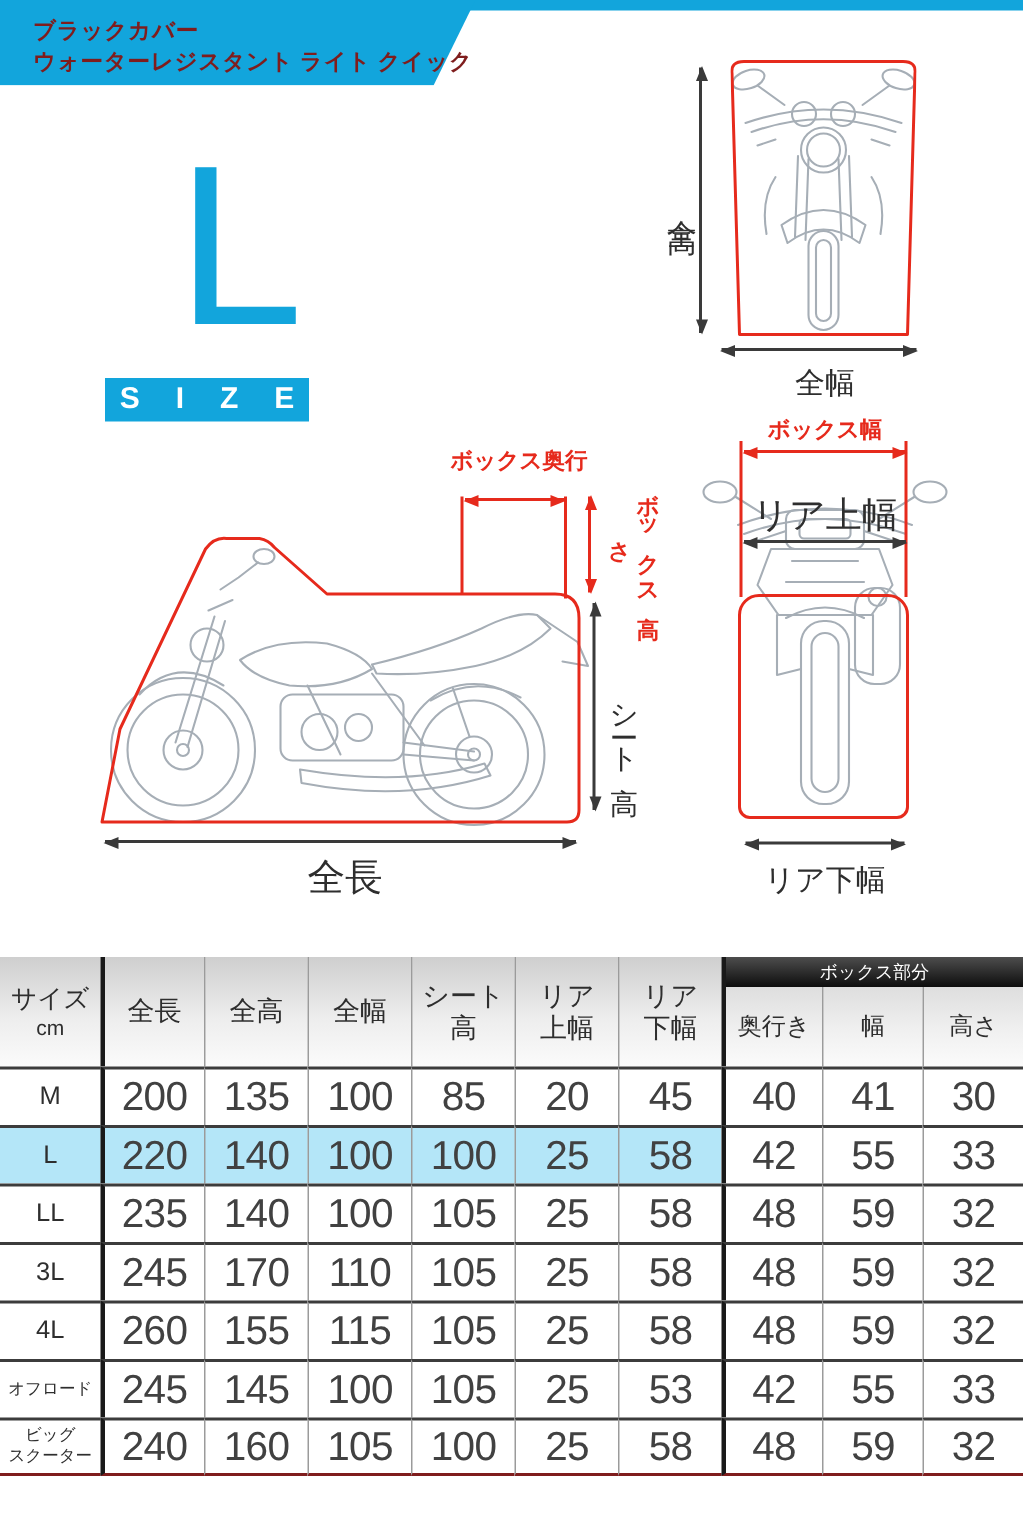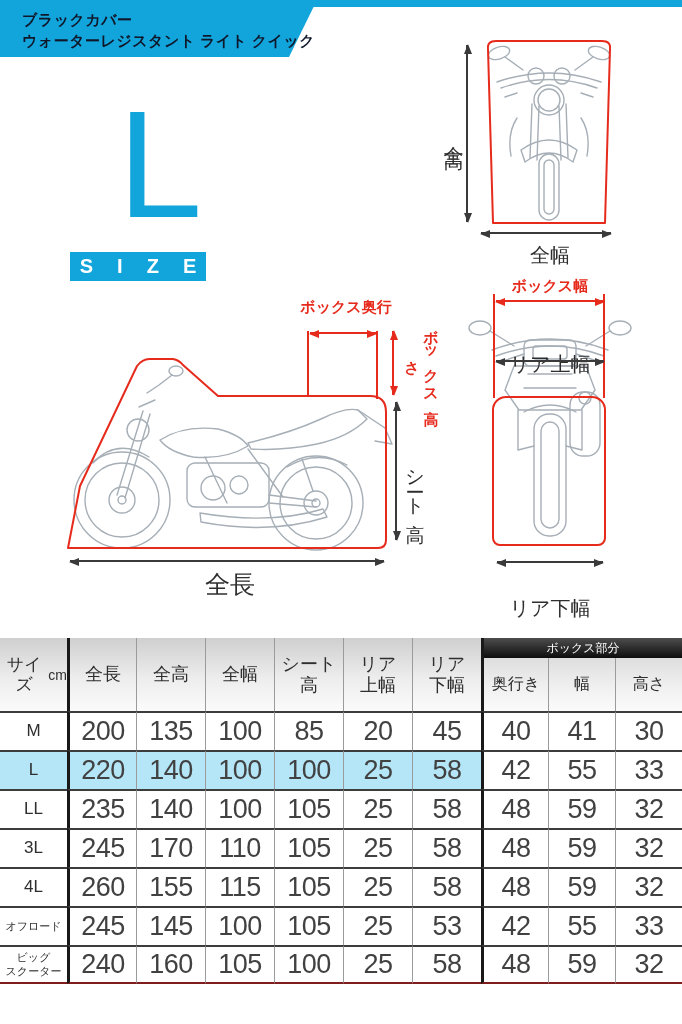--- a/index.html
+++ b/index.html
@@ -5,21 +5,21 @@
   html,body{margin:0;padding:0;background:#fff;}
   #stage{position:relative;width:682px;height:1024px;background:#fff;overflow:hidden;
          font-family:"Liberation Sans","DejaVu Sans",sans-serif;color:#2e2e2e;
          --cyan:#12a5dc; --red:#e62a1c; --hl:#b4e6f8; --sketch:#a6aeb6;}
   .abs{position:absolute;}
 
   
   #top-strip{left:0;top:0;width:682px;height:7px;background:var(--cyan);}
   #banner{left:0;top:0;width:330px;height:57px;background:var(--cyan);
           clip-path:polygon(0 0,317px 0,289px 57px,0 57px);}
-  .banner-line{position:absolute;left:22px;color:#0f172a;font-weight:bold;font-size:15px;letter-spacing:.5px;white-space:nowrap;}
+  .banner-line{position:absolute;left:22px;color:#7f1d1d;font-weight:bold;font-size:15px;letter-spacing:.5px;white-space:nowrap;}
   #banner-line1{top:11px;}
   #banner-line2{top:32px;font-family:Liberation Serif, serif;}
 
   
   #big-letter{left:100px;top:96px;width:120px;height:136px;display:flex;align-items:center;justify-content:center;
               color:var(--cyan);font-size:152px;line-height:1;font-weight:normal;}
   #size-box{left:70px;top:252px;width:136px;height:29px;background:var(--cyan);color:#fff;
             display:flex;align-items:center;justify-content:center;font-weight:bold;font-size:20px;
             letter-spacing:24px;text-indent:24px;}
 
@@ -56,21 +56,21 @@
         color:#fff;font-size:12px;}
   .sub{grid-row:2;background:linear-gradient(180deg,#dedede 0%,#f0f0f0 55%,#fbfbfb 100%);font-size:16px;}
   .c-thin{border-left:1px solid #9b9b9b;}
   .c-thick{border-left:3px solid #191919;}
   .bd{border-top:2px solid #3c3c3c;font-size:27px;color:#414141;letter-spacing:-.5px;background:#fff;}
   .last .bd{border-bottom:2px solid #7f1d1d;}
   .size-label{font-size:17px;color:#2e2e2e;text-align:center;white-space:pre-line;line-height:1.2;letter-spacing:0;}
   .size-label.small{font-size:11px;}
   .hl-bg{background:var(--hl);}
   #szcell .l1{font-size:17px;} #szcell .l2{font-size:14px;margin-top:1px;}
-  #szcell{}
+  #szcell{flex-direction:column;}
 </style>
 </head>
 <body>
 
 <div id="stage" style="--cyan: #12a5dc; --red: #e62a1c; --hl: #b4e6f8; --sketch: #a6aeb6;">
 
   <div class="abs" id="top-strip"></div>
   <div class="abs" id="banner"></div>
   <div class="banner-line" id="banner-line1">ブラックカバー</div>
   <div class="banner-line" id="banner-line2">ウォーターレジスタント ライト クイック</div>
@@ -155,24 +155,24 @@
     <path d="M56,114 Q82,100 108,114"></path>
     <rect x="66" y="116" width="32" height="122" rx="15"></rect>
       <rect x="73" y="124" width="18" height="106" rx="9"></rect>
     <path d="M50,112 L50,152 L66,148 M114,112 L114,152 L98,148"></path>
   </svg>
   <div class="redvline abs" style="left:493px;top:294px;height:104px;"></div>
   <div class="redvline abs" style="left:603px;top:294px;height:104px;"></div>
   <div class="abs" id="rear-cover"></div>
   <div class="ah redc abs" style="left:496px;top:300px;width:108px;"></div>
   <div class="mlabel redlab abs" style="left:495px;top:277px;width:110px;">ボックス幅</div>
-  <div class="mlabel abs" style="left:500px;top:351px;width:100px;font-size:20px;">リア上幅</div>
+  <div class="mlabel abs" style="left:500px;top:327px;width:100px;font-size:24px;">リア上幅</div>
   <div class="ah dark abs" style="left:496px;top:360px;width:108px;"></div>
   <div class="ah dark abs" style="left:497px;top:561px;width:106px;"></div>
-  <div class="mlabel abs" style="left:495px;top:595px;width:110px;font-size:20px;">リア下幅</div>
+  <div class="mlabel abs" style="left:495px;top:573px;width:110px;font-size:20px;">リア下幅</div>
 
   <div id="size-table">
     <div class="cell hth" id="szcell">
       <span class="l1">サイズ</span>
       <span class="l2">cm</span>
     </div>
     <div class="cell hth c-thick">全長</div>
     <div class="cell hth c-thin">全高</div>
     <div class="cell hth c-thin">全幅</div>
     <div class="cell hth c-thin">シート

